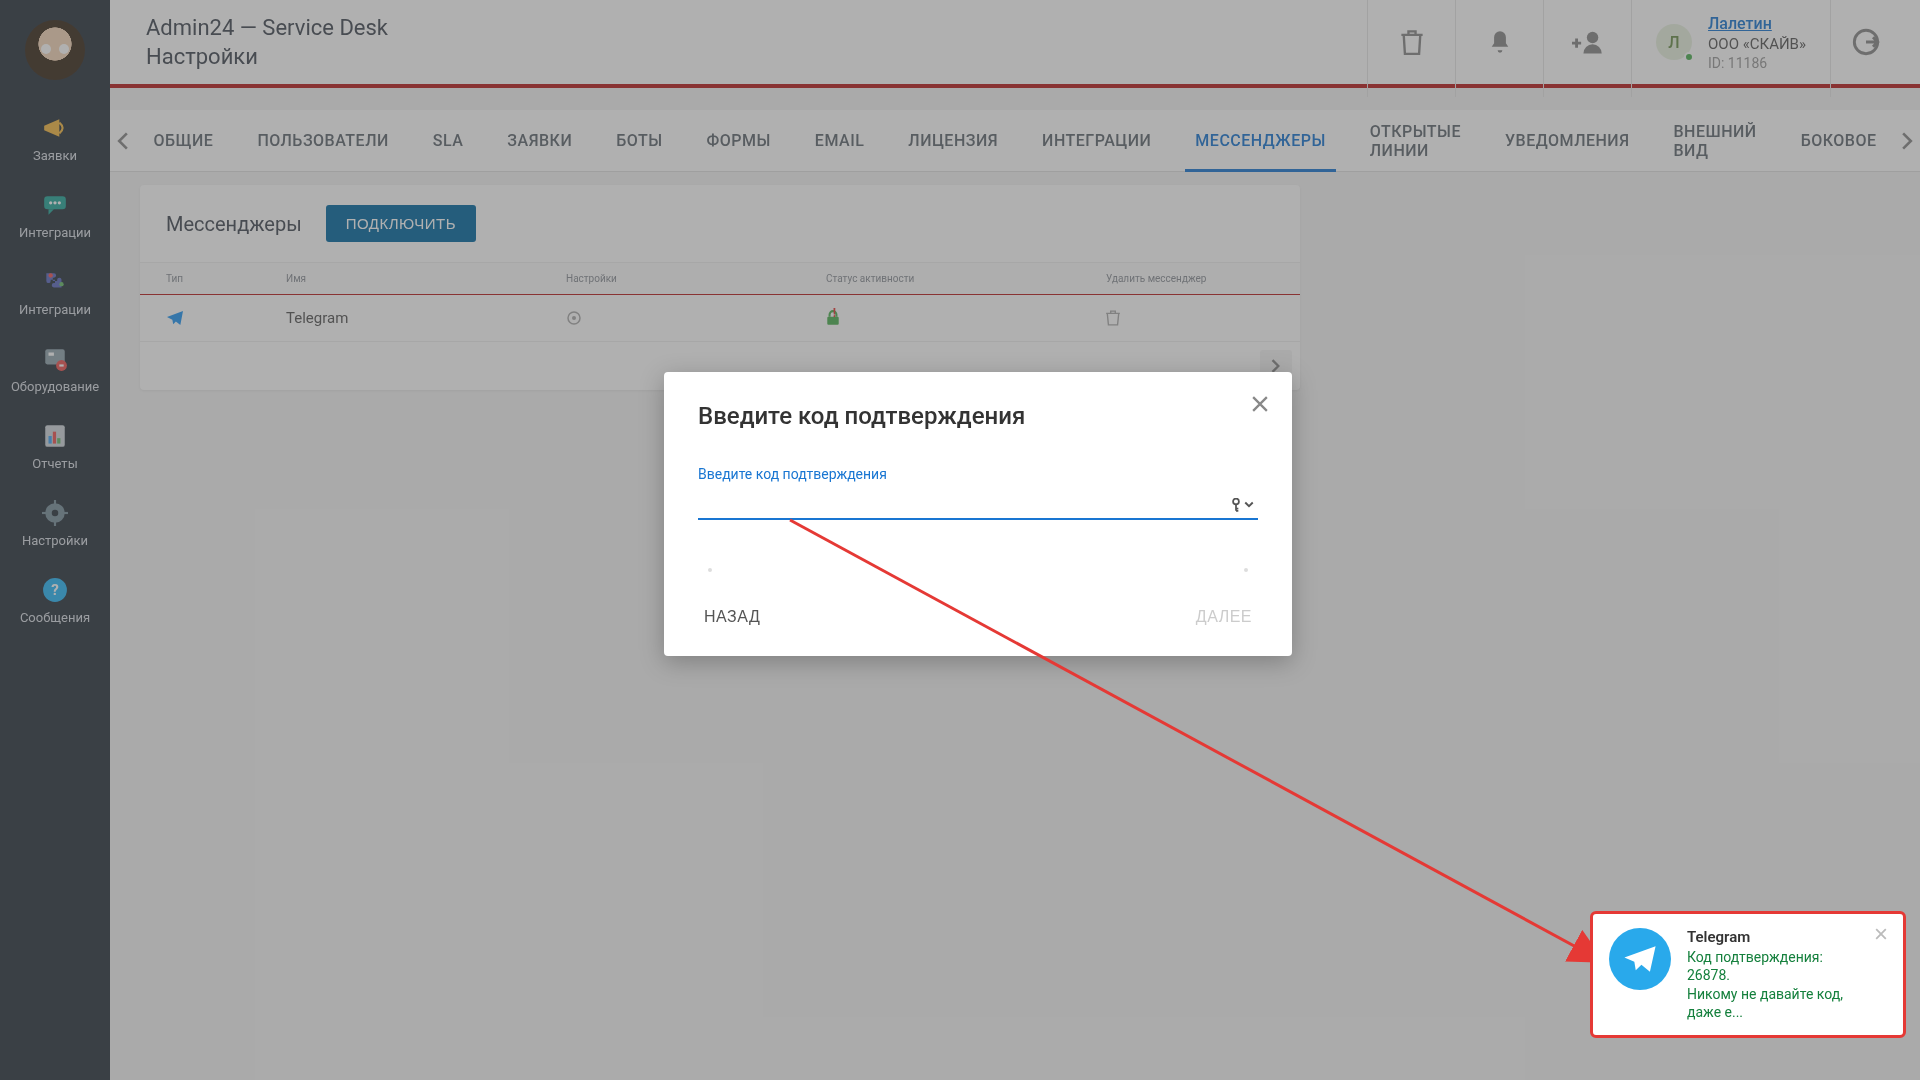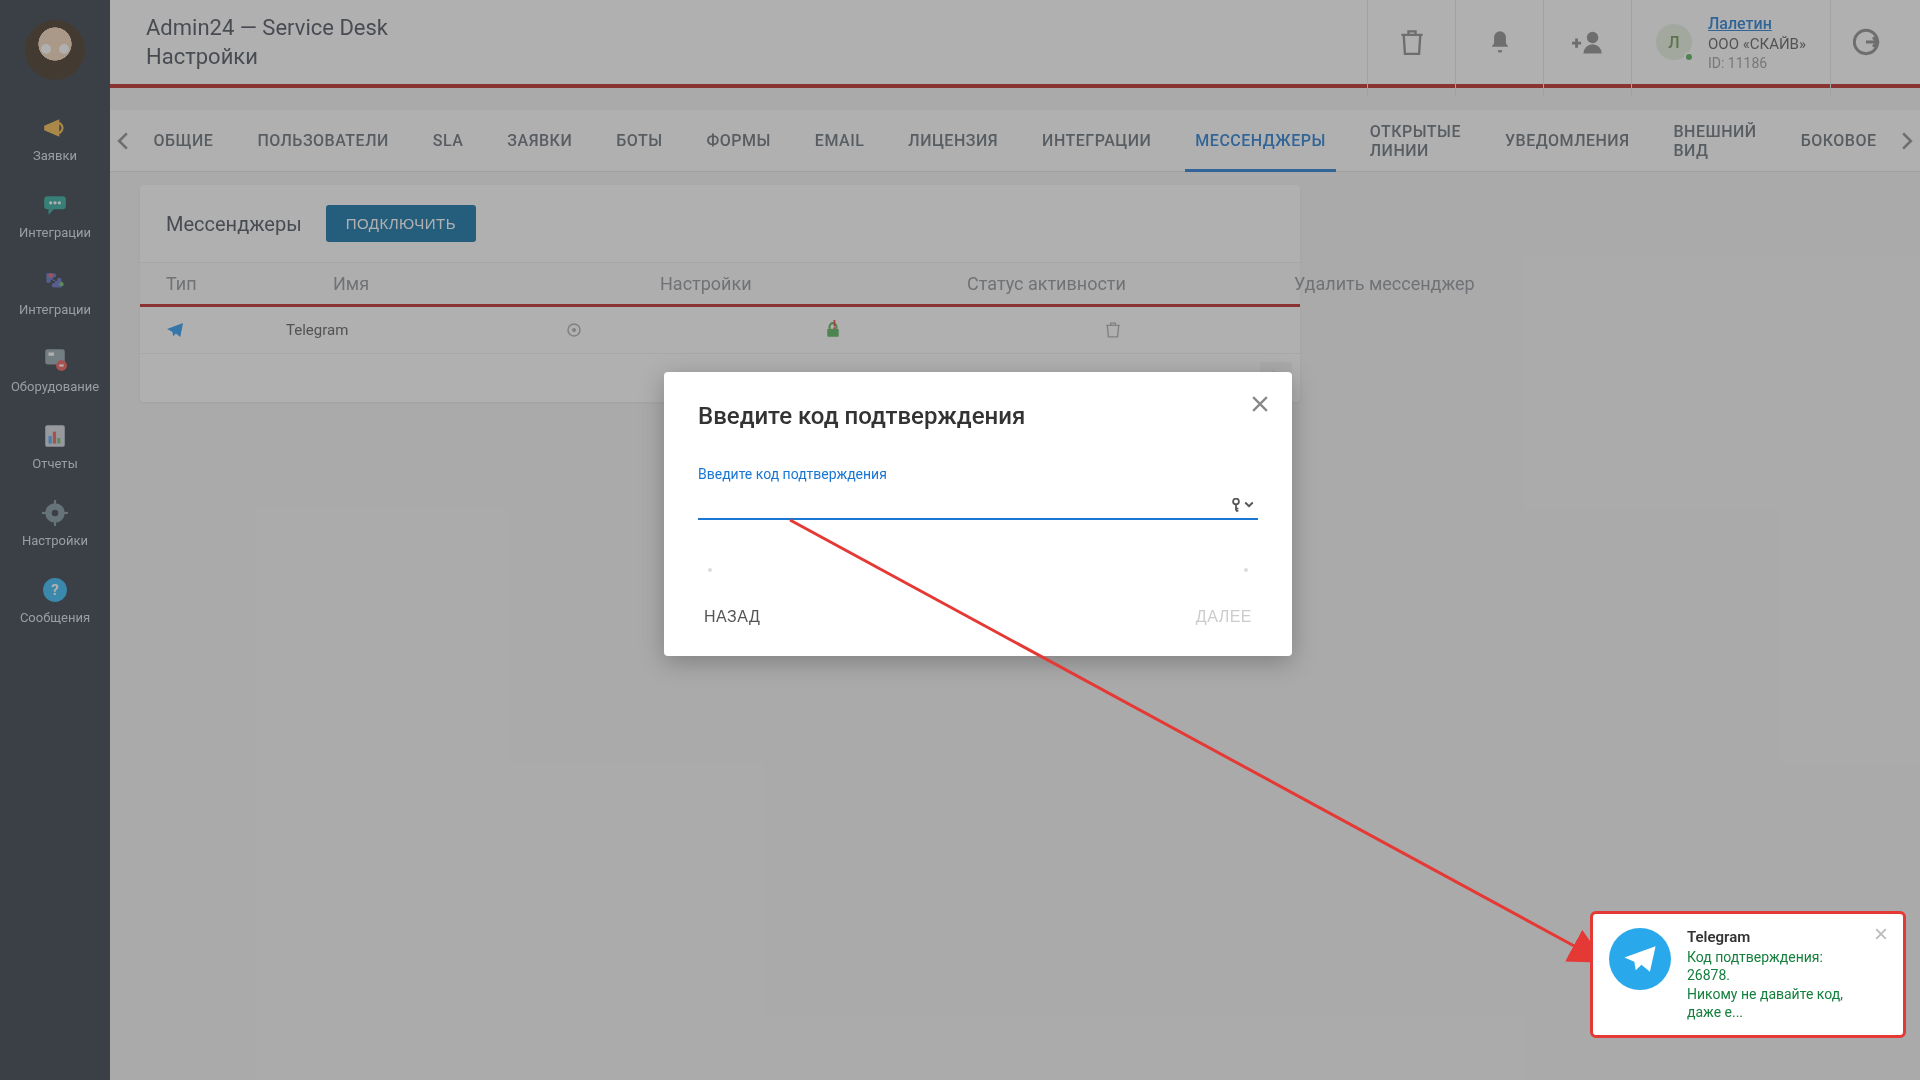--- a/index.html
+++ b/index.html
@@ -34,21 +34,21 @@
 .scroll-btn { width:32px; height:32px; display:flex; align-items:center; justify-content:center; color:#888; cursor:pointer; }
 .tab { padding:0 22px; height:62px; display:flex; align-items:center; font-size:16px; letter-spacing:0.5px; color:#606870; font-weight:500; cursor:pointer; position:relative; text-transform:uppercase; }
 .tab.active { color:#1976d2; }
 .tab.active::after { content:""; position:absolute; bottom:0; left:12px; right:12px; height:3px; background:#1976d2; }
 
 
 .content { position:absolute; top:185px; left:140px; width:1160px; background:#fff; border-radius:4px; box-shadow:0 1px 3px rgba(0,0,0,0.08); z-index:5; }
 .content-head { display:flex; align-items:center; gap:24px; padding:20px 26px; }
 .content-title { font-size:20px; color:#434a54; font-weight:400; }
 .btn-primary { background:#0369a1; color:#fff; font-size:15px; font-weight:500; letter-spacing:0.5px; padding:10px 20px; border:none; border-radius:3px; cursor:pointer; }
-.tbl-head { display:grid; grid-template-columns: 120px 280px 260px 280px 220px; padding:10px 26px; font-size:18px; color:#8a8f96; border-top:1px solid #eee; border-bottom:3px solid #b91c1c; background:#fbfbfb;gap:47px;}
+.tbl-head { display:grid; grid-template-columns: 120px 280px 260px 280px 220px; padding:10px 26px; font-size:10px; color:#8a8f96; border-top:1px solid #eee; border-bottom:1px solid #b91c1c; background:#fbfbfb;}
 .tbl-row { display:grid; grid-template-columns: 120px 280px 260px 280px 220px; align-items:center; padding:14px 26px; font-size:15px; color:#555; border-bottom:1px solid #eee; }
 .tg-ico { color:#2196f3; }
 .gear { color:#aaa; position:relative; }
 .gear::after{ content:"!"; position:absolute; top:-4px; right:-10px; color:#e53935; font-size:12px; font-weight:700;}
 .lock { color:#4caf50; }
 .trash { color:#aaa; }
 .pager { padding:8px; text-align:right; }
 .pager span{ display:inline-flex; width:32px; height:32px; align-items:center; justify-content:center; background:#f5f5f5; color:#888; border-radius:3px; }
 
 

